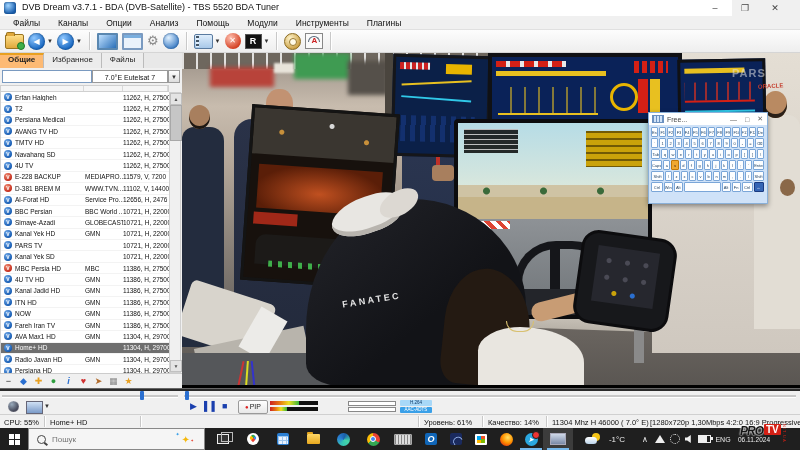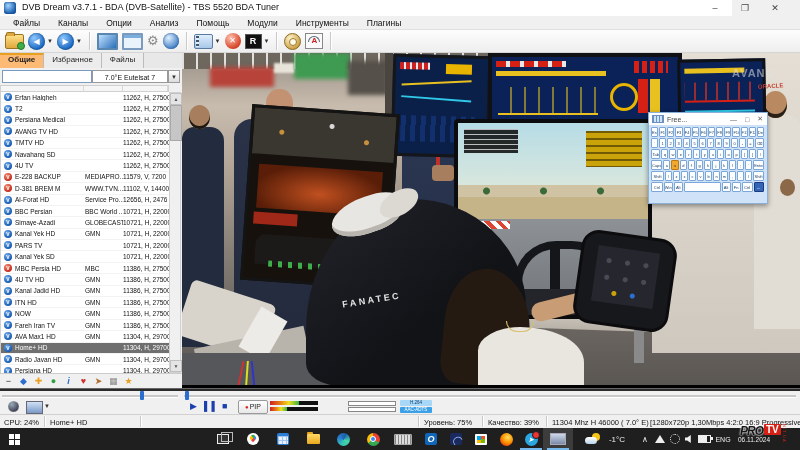--- a/index.html
+++ b/index.html
@@ -464,21 +464,21 @@
       <div class="vd" style="left:158px;top:22px;width:10px;height:34px;background:#e8c020"></div>
       <div class="vd" style="left:142px;top:4px;width:34px;height:12px;background:repeating-linear-gradient(90deg,#d42015 0 5px,#0a2258 5px 8px)"></div>
       <div class="vd" style="left:120px;top:64px;width:56px;height:20px;border-bottom:2px solid #e8e8e8;background:repeating-linear-gradient(90deg,transparent 0 7px,rgba(232,232,232,.6) 7px 8px)"></div>
     </div>
     <div class="vd" style="left:496px;top:6px;width:82px;height:90px;background:#0a2258;border:3px solid #101114;transform:rotate(-1deg);overflow:hidden">
       <div class="vd" style="left:4px;top:6px;width:60px;height:5px;background:#e8c020"></div>
       <div class="vd" style="left:4px;top:20px;width:70px;height:18px;border-bottom:2px solid #d42015;background:repeating-linear-gradient(90deg,transparent 0 9px,rgba(212,48,32,.7) 9px 11px)"></div>
       <div class="vd" style="left:4px;top:48px;width:70px;height:2px;background:#30c8e8"></div>
     </div>
 
-    <div class="vd" style="left:550px;top:14px;font-size:11px;font-weight:bold;letter-spacing:1px;color:rgba(225,225,225,.55)">AVANG</div>
+    <div class="vd" style="left:550px;top:14px;font-size:11px;font-weight:bold;letter-spacing:1px;color:rgba(225,225,225,.55)">PARS</div>
     <div class="vd" style="left:576px;top:30px;font-size:6px;font-weight:bold;color:#c43e2e;transform:rotate(-3deg)">ORACLE</div>
 
     <div class="vd" style="left:64px;top:56px;width:142px;height:170px;background:#17110d;border:3px solid #141414;transform:rotate(4deg);overflow:hidden">
       <div class="vd" style="left:0;top:0;width:142px;height:46px;background:#3a3630;background-image:radial-gradient(circle at 20% 50%,#c8903a 2px,transparent 3px),radial-gradient(circle at 55% 30%,#d8d8d8 2px,transparent 3px),radial-gradient(circle at 80% 60%,#c8903a 2px,transparent 3px)"></div>
       <div class="vd" style="left:8px;top:56px;width:124px;height:44px;background:radial-gradient(ellipse at 50% 60%,#c05020,#5a1e08 75%)"></div>
       <div class="vd" style="left:6px;top:104px;width:44px;height:12px;background:#a02818"></div>
       <div class="vd" style="left:10px;top:126px;width:120px;height:30px;background:#1c1a18;border-radius:10px 10px 0 0"></div>
       <div class="vd" style="left:24px;top:152px;width:96px;height:6px;background:repeating-linear-gradient(90deg,#3fae4a 0 4px,transparent 4px 10px)"></div>
     </div>
 
@@ -652,42 +652,47 @@
     <div class="sigbar" style="top:7px">
         <div id="quality-fill" class="sigfill" style="width: 35%;"></div>
       </div>
     <div class="slim" style="top:1px"></div>
     <div class="slim" style="top:7px"></div>
     <div id="codec-v" class="codec">H.264</div>
     <div id="codec-a" class="codec">AAC-ADTS</div>
   </div>
 
   <div id="statusbar" class="abs">
-    <span class="st" style="left:4px">CPU: 24%</span>
+    <span class="st" style="left:4px">CPU: 55%</span>
     <span class="stsep" style="left:44px"></span>
     <span class="st" style="left:50px">Home+ HD</span>
     <span class="stsep" style="left:140px"></span>
     <span class="stsep" style="left:418px"></span>
-    <span class="st" style="left:424px">Уровень: 75%</span>
+    <span class="st" style="left:424px">Уровень: 61%</span>
     <span class="stsep" style="left:482px"></span>
-    <span class="st" style="left:488px">Качество: 39%</span>
+    <span class="st" style="left:488px">Качество: 14%</span>
     <span class="stsep" style="left:546px"></span>
     <span class="st" style="left:552px">11304 Mhz  H  46000  ( 7.0° E)</span>
     <span class="st" style="left:650px">[1280x720p  1,30Mbps 4:2:0  16:9 Progressive]</span>
   </div>
 
   <div id="taskbar" class="abs">
     <div id="start-btn">
       <span id="start-logo">
           <span></span>
           <span></span>
           <span></span>
           <span></span>
         </span>
     </div>
+    <div id="tb-search">
+      <span id="mag"></span>
+      <input id="tb-search-text" placeholder="Пошук" style="">
+      <span id="sparkle">✦</span>
+    </div>
     <div id="taskbar-apps">
         <div class="tba tba-taskview" style="left: 208px;">
           <i></i>
         </div>
         <div class="tba tba-maps" style="left: 238px;">
           <i></i>
         </div>
         <div class="tba tba-calendar" style="left: 268px;">
           <i></i>
         </div>

